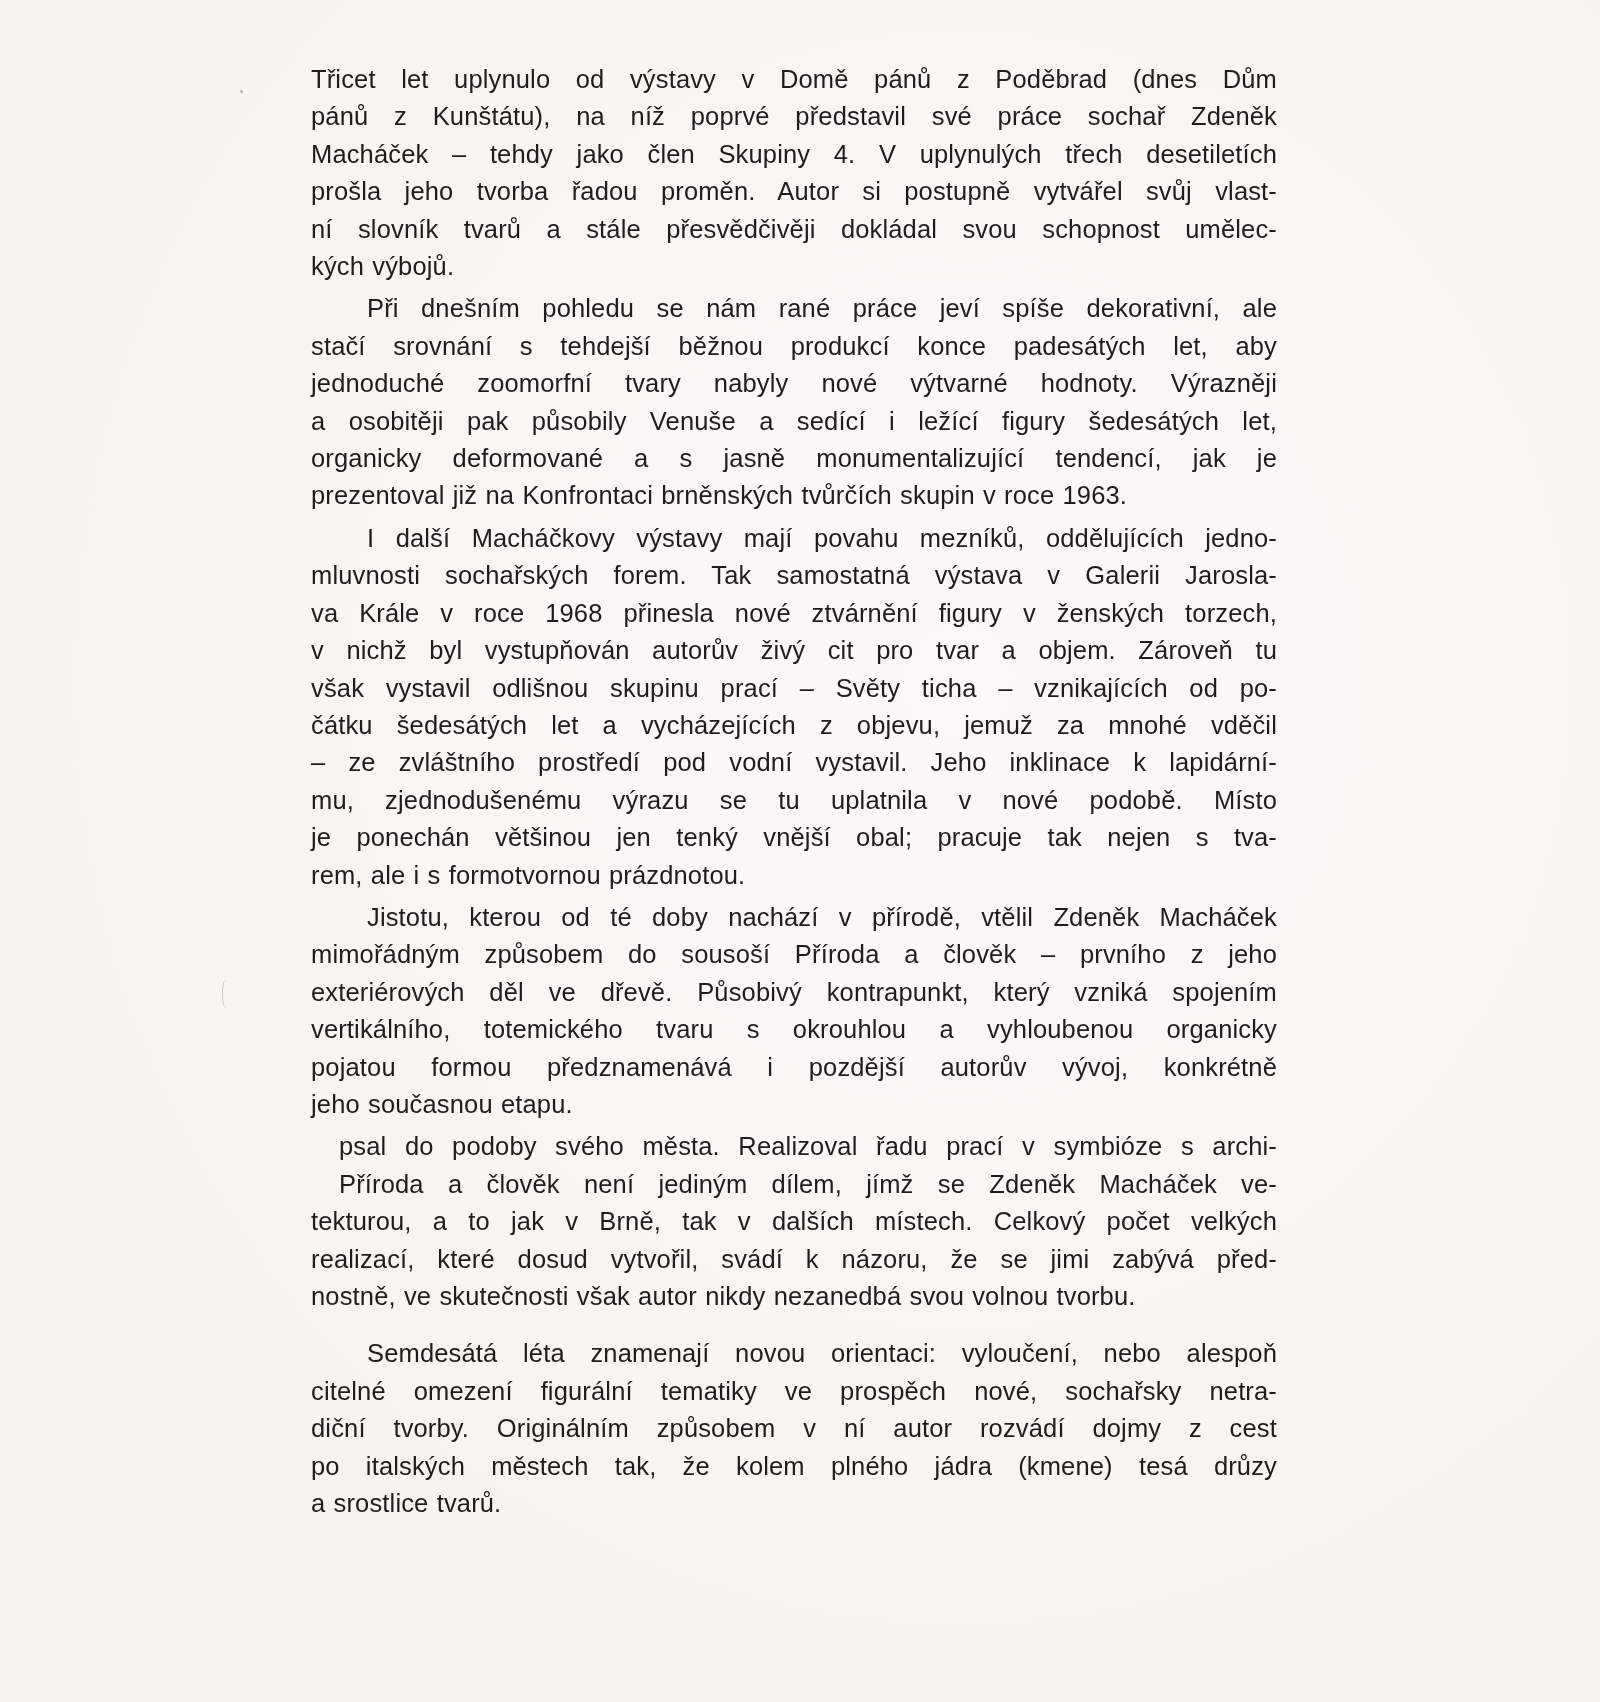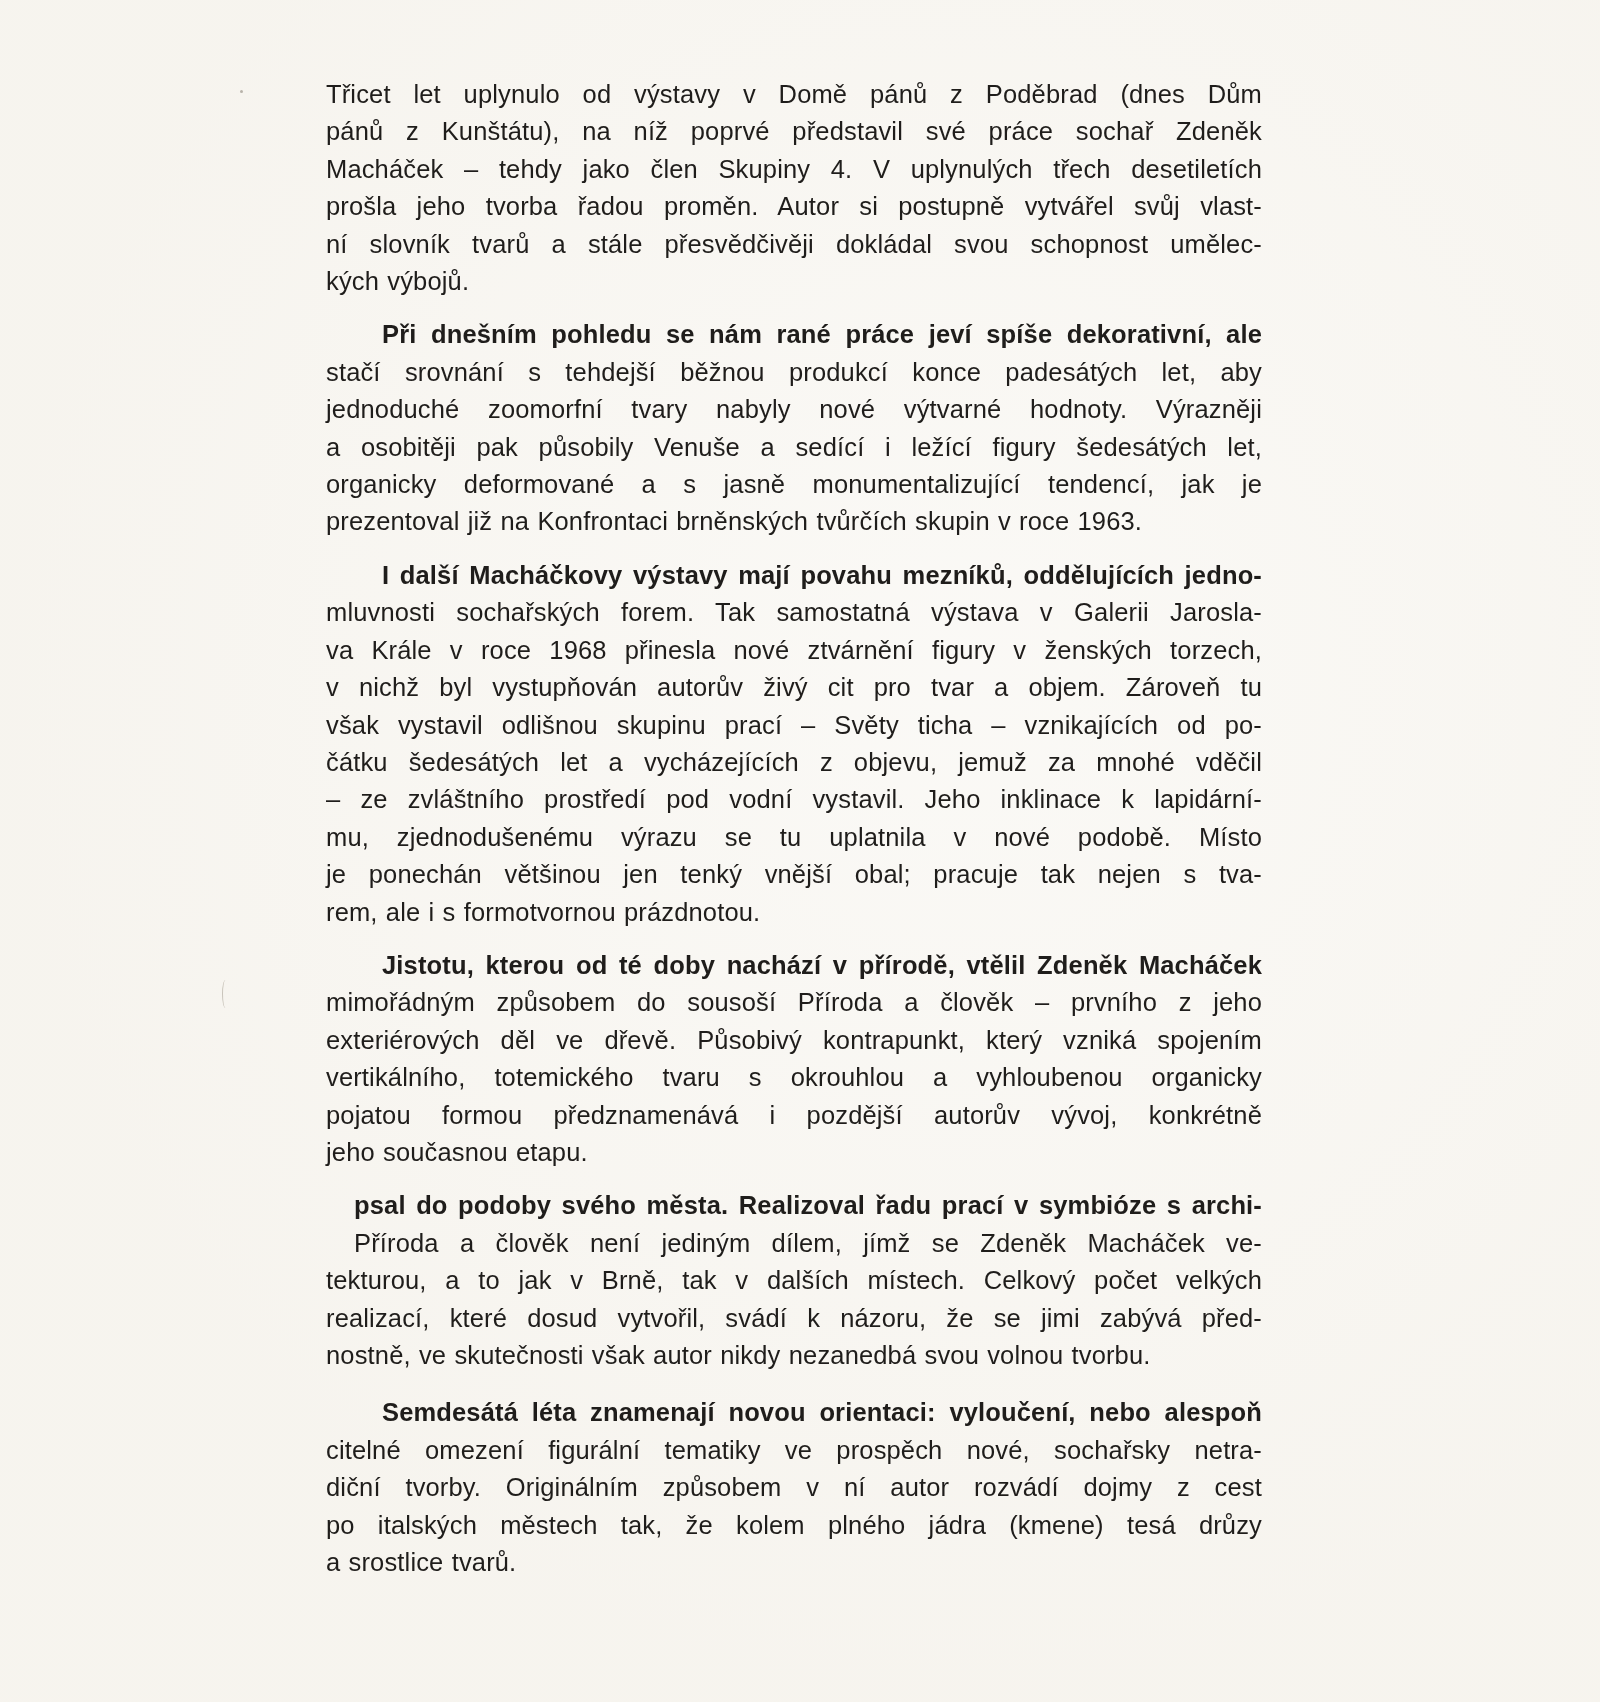--- a/index.html
+++ b/index.html
@@ -30,21 +30,21 @@
       font-family: "Liberation Sans", sans-serif;
       font-size: 25.5px;
       line-height: 37.4px;
       color: #1f1d1b;
       text-align: justify;
       letter-spacing: 0.15px;
       word-spacing: 1px;
       font-stretch: condensed;
     }
     .para {
-      margin: 16px;
+      margin: 1px;
       text-indent: 0;
       hyphens: manual;
     }
     .para.indented {
       text-indent: 28px;
     }
     .para + .para {
       margin-top: 5px;
     }
     .para.gap-large {
@@ -53,21 +53,20 @@
     .para .line {
       display: block;
       text-align: justify;
       text-align-last: justify;
     }
     .para .line.last {
       text-align-last: left;
     }
     .para.indented .line:first-child {
       text-indent: 28px;
-      font-weight: bold;
     }
     .para .line {
       text-indent: 0;
     }
     .para.indented .line.first {
       padding-left: 28px;
     }
     .speck {
       position: absolute;
       width: 3px; height: 3px;

